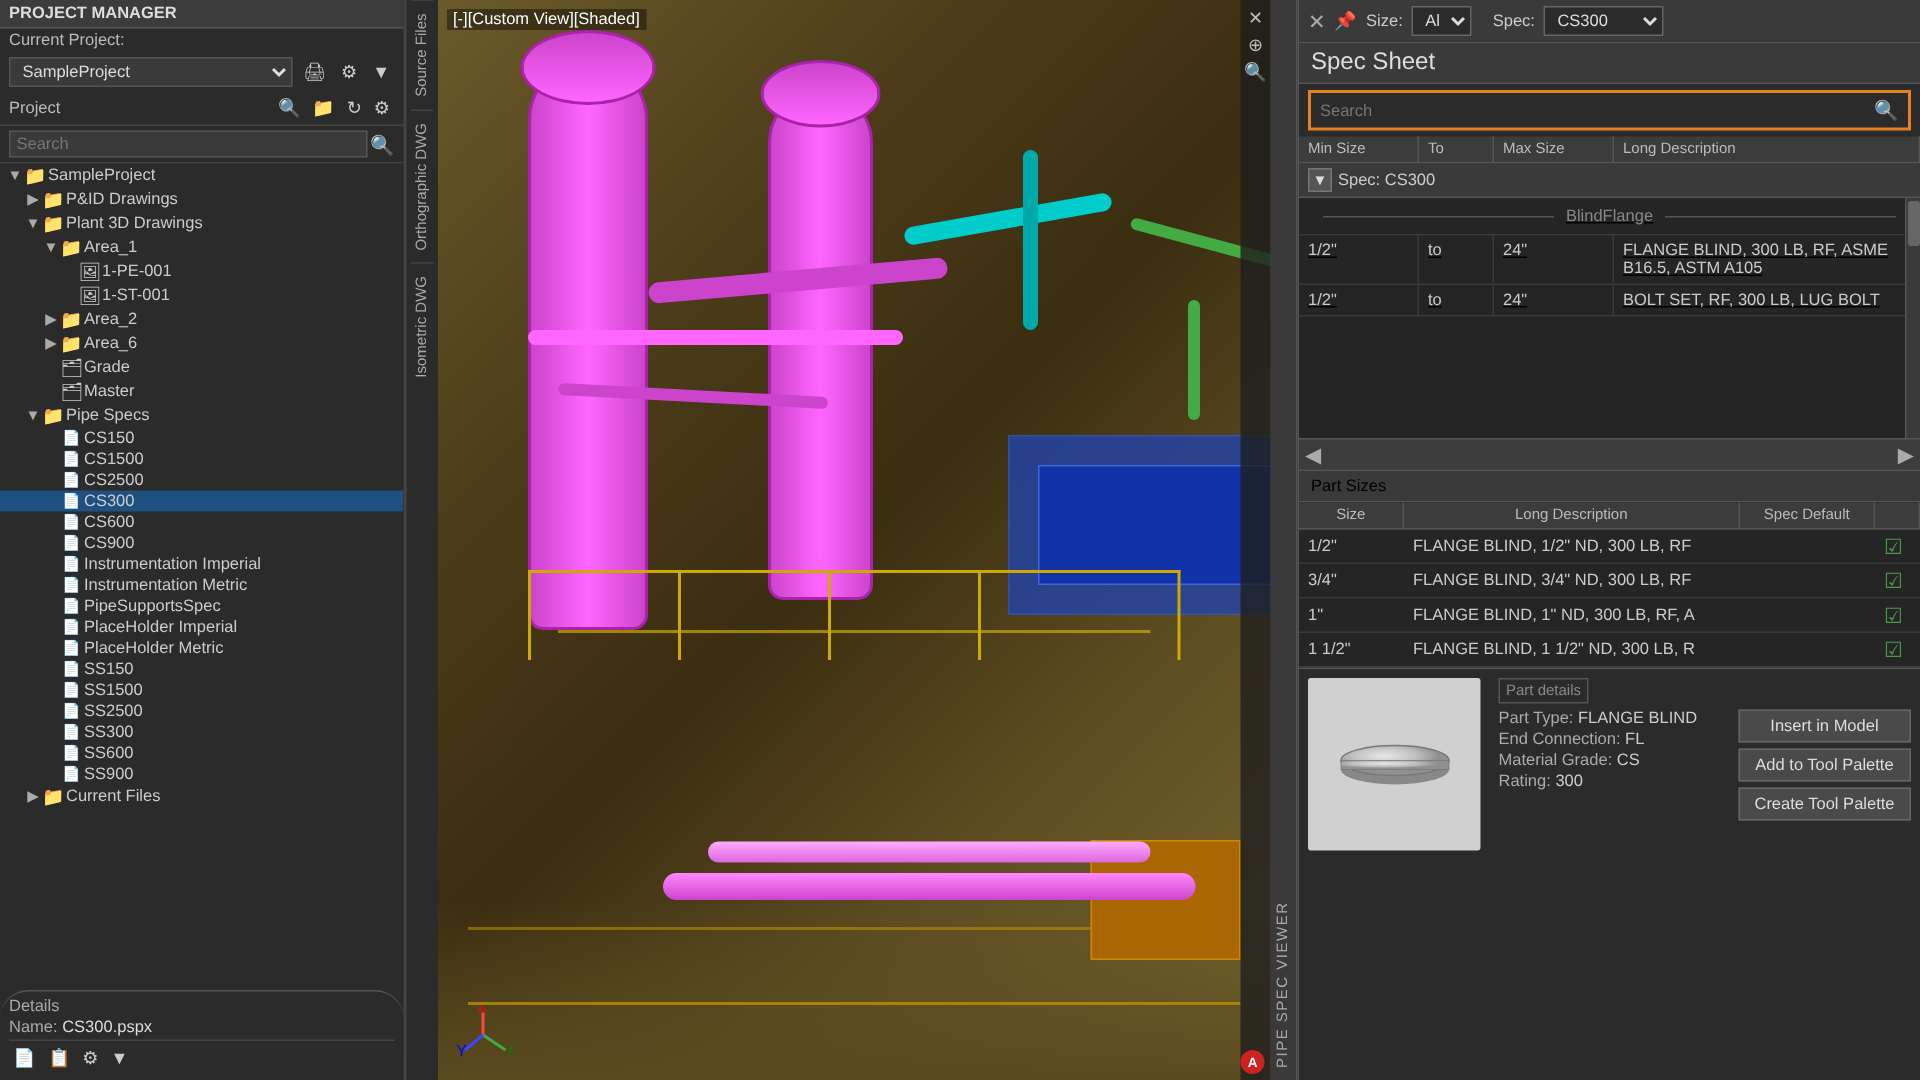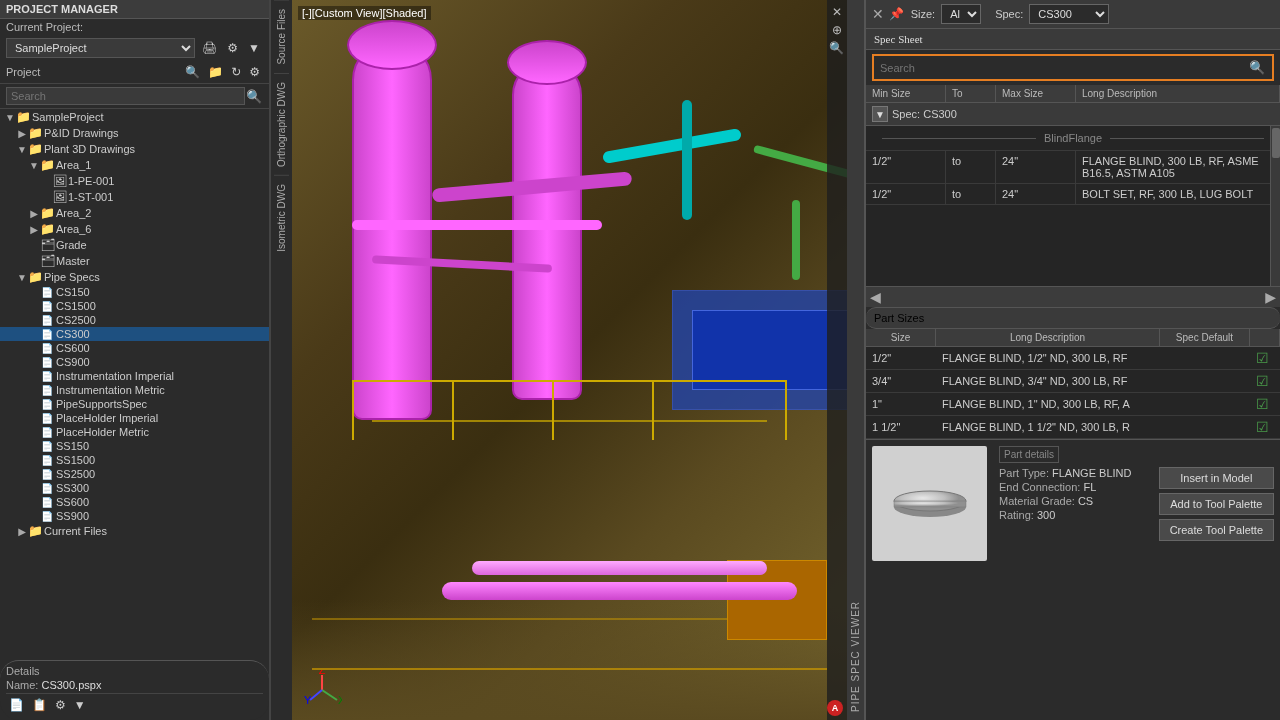--- a/index.html
+++ b/index.html
@@ -70,21 +70,21 @@
     .spec-section { display: flex; align-items: center; padding: 6px 8px; color: #888; font-size: 11px; border-bottom: 1px solid #3a3a3a; }
     .spec-section::before, .spec-section::after { content: ''; flex: 1; height: 1px; background: #555; margin: 0 8px; }
     .spec-row { display: grid; grid-template-columns: 80px 50px 80px 1fr; border-bottom: 1px solid #3a3a3a; cursor: pointer; }
     .spec-cell { color: #ccc; padding: 4px 6px; font-size: 11px; border-right: 1px solid #3a3a3a; }
 
     
     .spec-scroll-arrows { display: flex; justify-content: space-between; padding: 2px 4px; background: #3c3c3c; border-top: 1px solid #555; }
     .scroll-arrow { background: none; border: none; color: #aaa; cursor: pointer; font-size: 14px; }
 
     
-    .part-sizes-header { background: #3a3a3a; padding: 4px 8px; border-top: 1px solid #555; border-bottom: 1px solid #555; border-radius: 10px; }
+    .part-sizes-header { background: #3a3a3a; padding: 4px 8px; border-top: 1px solid #555; border-bottom: 1px solid #555; }
     .part-sizes-table { background: #252525; }
     .part-sizes-th-row { display: grid; grid-template-columns: 70px 1fr 90px 30px; background: #3c3c3c; border-bottom: 1px solid #555; text-align: center; }
     .part-sizes-th { color: #bbb; padding: 3px 6px; font-size: 10px; border-right: 1px solid #555; }
     .part-sizes-row { display: grid; grid-template-columns: 70px 1fr 90px 30px; border-bottom: 1px solid #3a3a3a; cursor: pointer; align-items: center; }
     .part-sizes-cell { color: #ccc; padding: 3px 6px; font-size: 11px; }
     .checkbox-checked { color: #4a9a4a; font-size: 14px; }
 
     
     .part-details-area { display: flex; border-top: 1px solid #555; background: #2b2b2b; }
     .part-preview { width: 115px; height: 115px; background: #d0d0d0; display: flex; align-items: center; justify-content: center; flex-shrink: 0; margin: 6px; border-radius: 2px; }
@@ -465,41 +465,41 @@
           </select>
           <span style="color:#ccc; margin-left:8px;">Spec:</span>
           <select style="background:#2b2b2b; border:1px solid #666; color:#ddd; padding:2px 4px; font-size:11px; width:80px;">
             <option>CS300</option>
             <option>CS150</option>
             <option>CS600</option>
           </select>
         </div>
 
         <div class="spec-header">
-          <span style="color:#ddd; font-size:11px;font-family:Liberation Serif, serif;">Spec Sheet</span>
+          <span style="color:#ddd; font-size:16px;">Spec Sheet</span>
         </div>
 
         <div class="spec-search-row">
           <input class="spec-search-input" type="text" placeholder="Search" style="">
           <button class="spec-search-btn">🔍</button>
         </div>
 
         <div class="spec-table-header">
           <div class="spec-th">Min Size</div>
           <div class="spec-th">To</div>
           <div class="spec-th">Max Size</div>
           <div class="spec-th">Long Description</div>
         </div>
 
         <div class="spec-expand">
           <button class="spec-expand-btn">▼</button>
           <span class="spec-name">Spec: CS300</span>
         </div>
 
-        <div class="spec-content" style="max-height:160px; overflow-y:auto; position:relative;">
+        <div class="spec-content" style="max-height:160px; overflow-y:auto; position:relative;text-decoration:underline;">
 
           <div class="spec-section">BlindFlange</div>
           <div class="spec-row">
             <div class="spec-cell">1/2"</div>
             <div class="spec-cell">to</div>
             <div class="spec-cell">24"</div>
             <div class="spec-cell">FLANGE BLIND, 300 LB, RF, ASME B16.5, ASTM A105</div>
           </div>
 
           <div class="spec-row">

